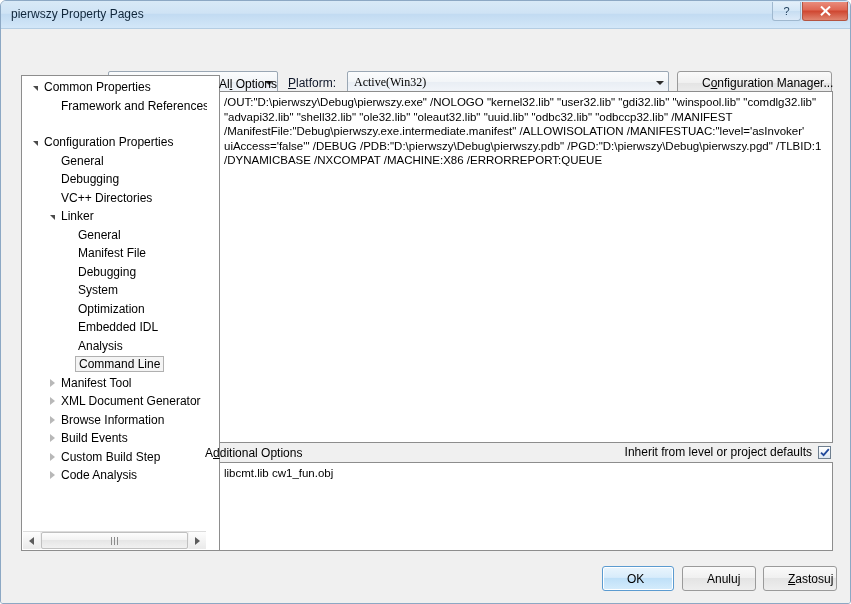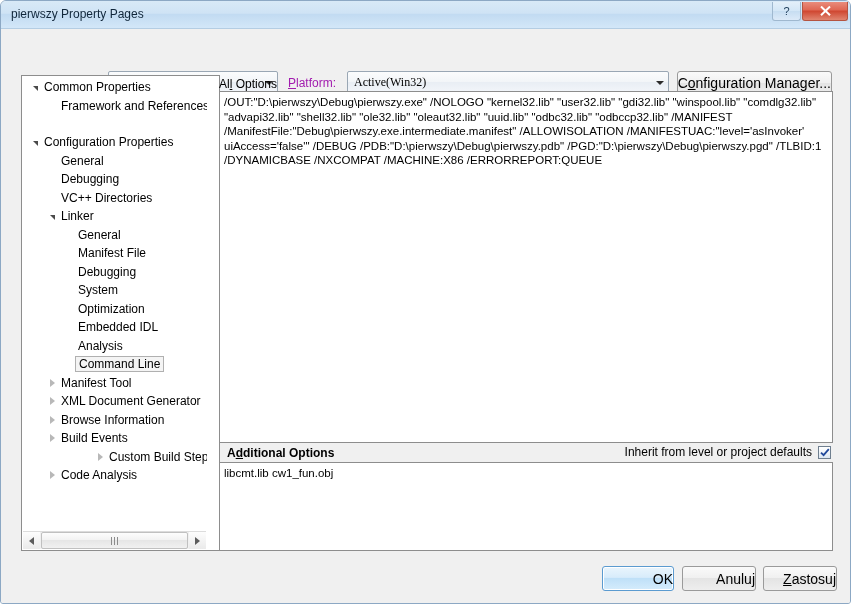--- a/index.html
+++ b/index.html
@@ -84,21 +84,21 @@
   .toprow {
     position: absolute;
     left: 0;
     top: 28px;
     width: 851px;
     height: 42px;
   }
   .lbl {
     position: absolute;
     font-size: 12px;
-    color: #a21caf;
+    color: #0f172a;
     white-space: nowrap;
   }
   .lbl u { text-decoration: underline; }
 
   .combo {
     position: absolute;
     box-sizing: border-box;
     height: 23px;
     background: linear-gradient(to bottom, #fbfcfd 0%, #f2f5f8 48%, #e9eef4 50%, #f3f6fa 100%);
     border: 1px solid #9aa7b4;
@@ -128,27 +128,28 @@
     border-right: 4px solid transparent;
     border-top: 4px solid #2b2b2b;
   }
 
   .btn {
     position: absolute;
     box-sizing: border-box;
     background: linear-gradient(to bottom, #fafafa 0%, #f0f0f0 48%, #e4e4e4 50%, #eeeeee 100%);
     border: 1px solid #9a9a9a;
     border-radius: 3px;
-    font-size: 14px;
-    color: #000;
-    display: flex;
-    align-items: center;
-    justify-content: flex-end;
-    cursor: default;
-    white-space: nowrap;
+    font-size: 12px;
+    color: #000;
+    display: flex;
+    align-items: center;
+    justify-content: flex-start;
+    cursor: default;
+    white-space: nowrap;
+    padding-left: 24px;
   }
   .btn.primary {
     background: linear-gradient(to bottom, #eaf5fd 0%, #d8ecfb 45%, #bfe0f8 50%, #d5ecfc 100%);
     border-color: #5b9bd0;
     box-shadow: 0 0 0 1px #ffffff inset;
   }
 
   
   .treepanel {
     position: absolute;
@@ -433,21 +434,21 @@
             <i class="tri-collapsed"></i>
           </span>
           <span class="lab">Browse Information</span>
         </div>
         <div class="tnode" style="padding-left: 23px;">
           <span class="glyphbox">
             <i class="tri-collapsed"></i>
           </span>
           <span class="lab">Build Events</span>
         </div>
-        <div class="tnode" style="padding-left: 23px; margin-left: 48px;">
+        <div class="tnode" style="padding-left: 23px;">
           <span class="glyphbox">
             <i class="tri-collapsed"></i>
           </span>
           <span class="lab">Custom Build Step</span>
         </div>
         <div class="tnode" style="padding-left: 23px;">
           <span class="glyphbox">
             <i class="tri-collapsed"></i>
           </span>
           <span class="lab">Code Analysis</span>
@@ -464,21 +465,21 @@
           <i class="sb-right"></i>
         </div>
     </div>
   </div>
 
   <div class="fieldlabel" style="left:218px; top:76px;">Al<u>l</u> Options</div>
   <div class="textbox" style="left:218px; top:90px; width:614px; height:352px;">
     <div class="optionstext">/OUT:"D:\pierwszy\Debug\pierwszy.exe" /NOLOGO "kernel32.lib" "user32.lib" "gdi32.lib" "winspool.lib" "comdlg32.lib" "advapi32.lib" "shell32.lib" "ole32.lib" "oleaut32.lib" "uuid.lib" "odbc32.lib" "odbccp32.lib" /MANIFEST /ManifestFile:"Debug\pierwszy.exe.intermediate.manifest" /ALLOWISOLATION /MANIFESTUAC:"level='asInvoker' uiAccess='false'" /DEBUG /PDB:"D:\pierwszy\Debug\pierwszy.pdb" /PGD:"D:\pierwszy\Debug\pierwszy.pgd" /TLBID:1 /DYNAMICBASE /NXCOMPAT /MACHINE:X86 /ERRORREPORT:QUEUE</div>
   </div>
 
-  <div class="fieldlabel" style="left:226px; top:445px;font-weight:bold;">A<u>d</u>ditional Options</div>
+  <div class="fieldlabel" style="left:204px; top:445px;">A<u>d</u>ditional Options</div>
 
   <div class="chkrow" style="right:19px; top:444px;">
     <span>Inherit from level or project defaults</span>
     <span class="chkbox">
       <svg width="10" height="9" viewBox="0 0 10 9">
         <path d="M1,4.6 L3.6,7.2 L8.8,1.2" stroke="#21499b" stroke-width="1.8" fill="none"></path>
       </svg>
     </span>
   </div>
 

